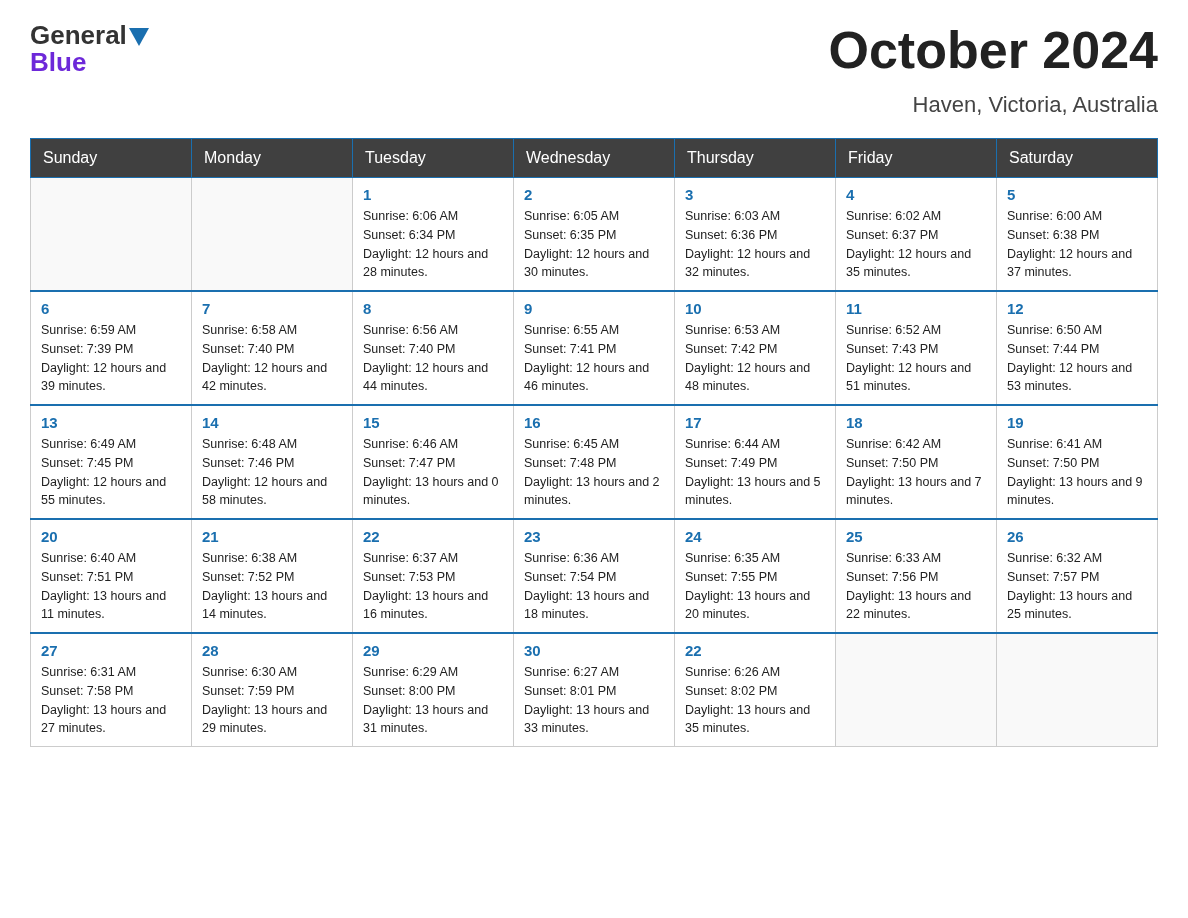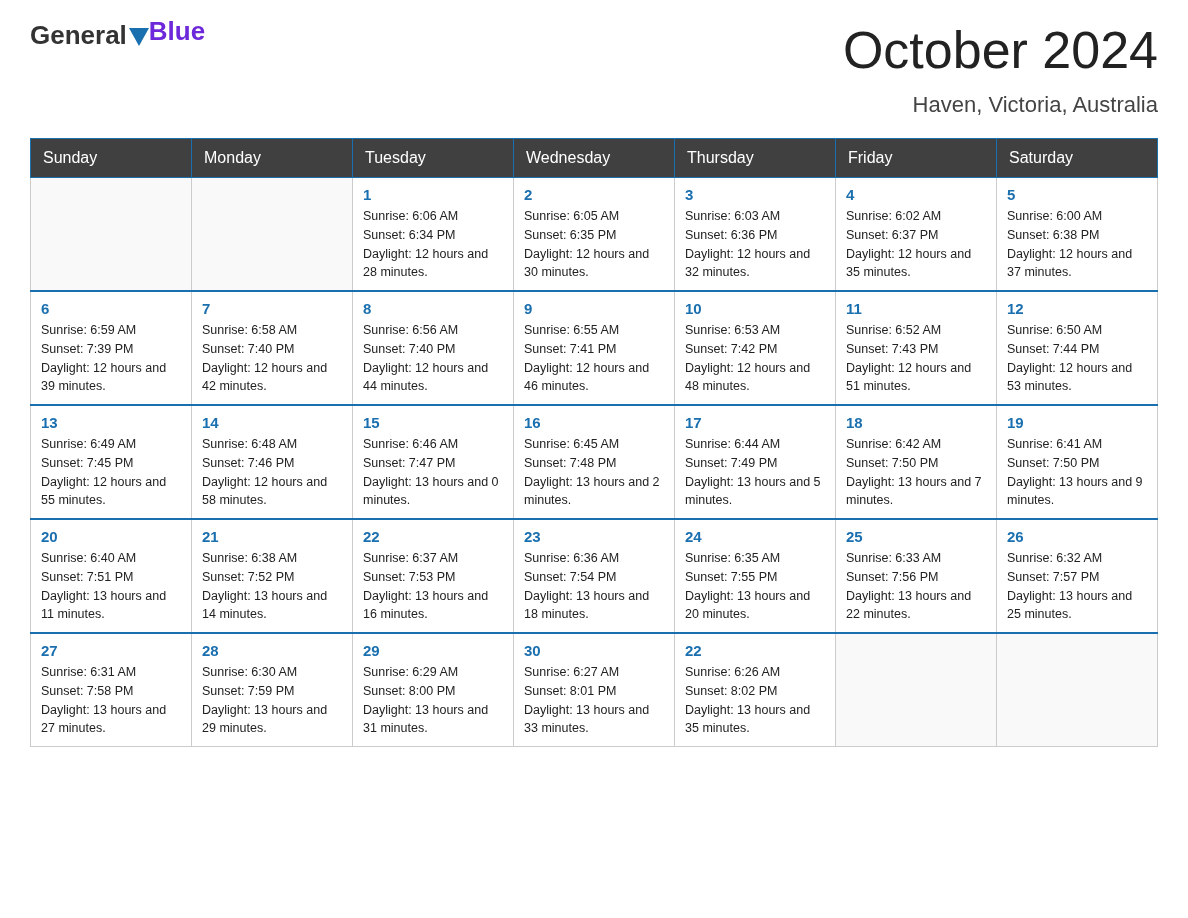--- a/index.html
+++ b/index.html
@@ -11,21 +11,21 @@
       padding: 20px 30px;
     }
     .header {
       display: flex;
       justify-content: space-between;
       align-items: flex-start;
       margin-bottom: 20px;
     }
     .logo {
       display: flex;
-      flex-direction: row;
+      flex-direction: column;
       align-items: flex-start;
       justify-content: center;
     }
     .logo-text {
       font-size: 26px;
       font-weight: bold;
       color: #333;
       display: flex;
       align-items: center;
       gap: 0;
@@ -45,21 +45,21 @@
       font-size: 26px;
       font-weight: bold;
       color: #6d28d9;
       margin-top: -4px;
     }
     .title-section {
       text-align: right;
     }
     .month-title {
       font-size: 52px;
-      font-weight: normal;
+      font-weight: bold;
       color: #222;
       margin-left: 44px;
     }
     .location-title {
       font-size: 22px;
       color: #444;
       margin-top: 12px;
     }
     .calendar {
       width: 100%;

